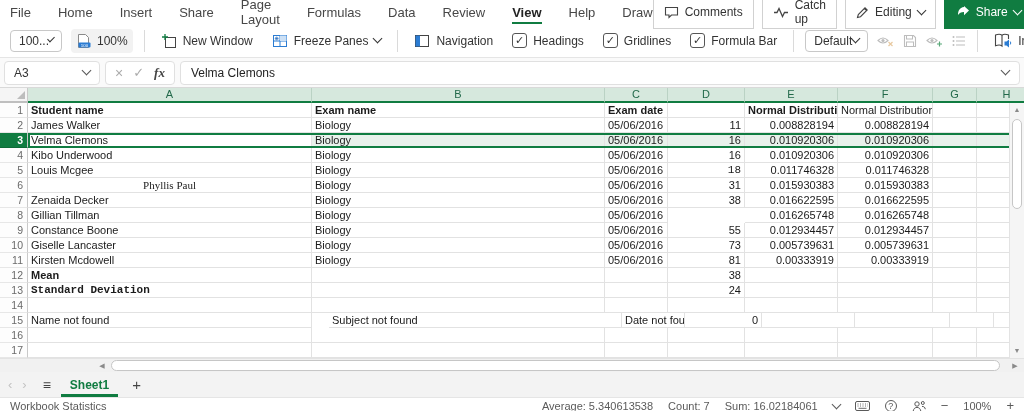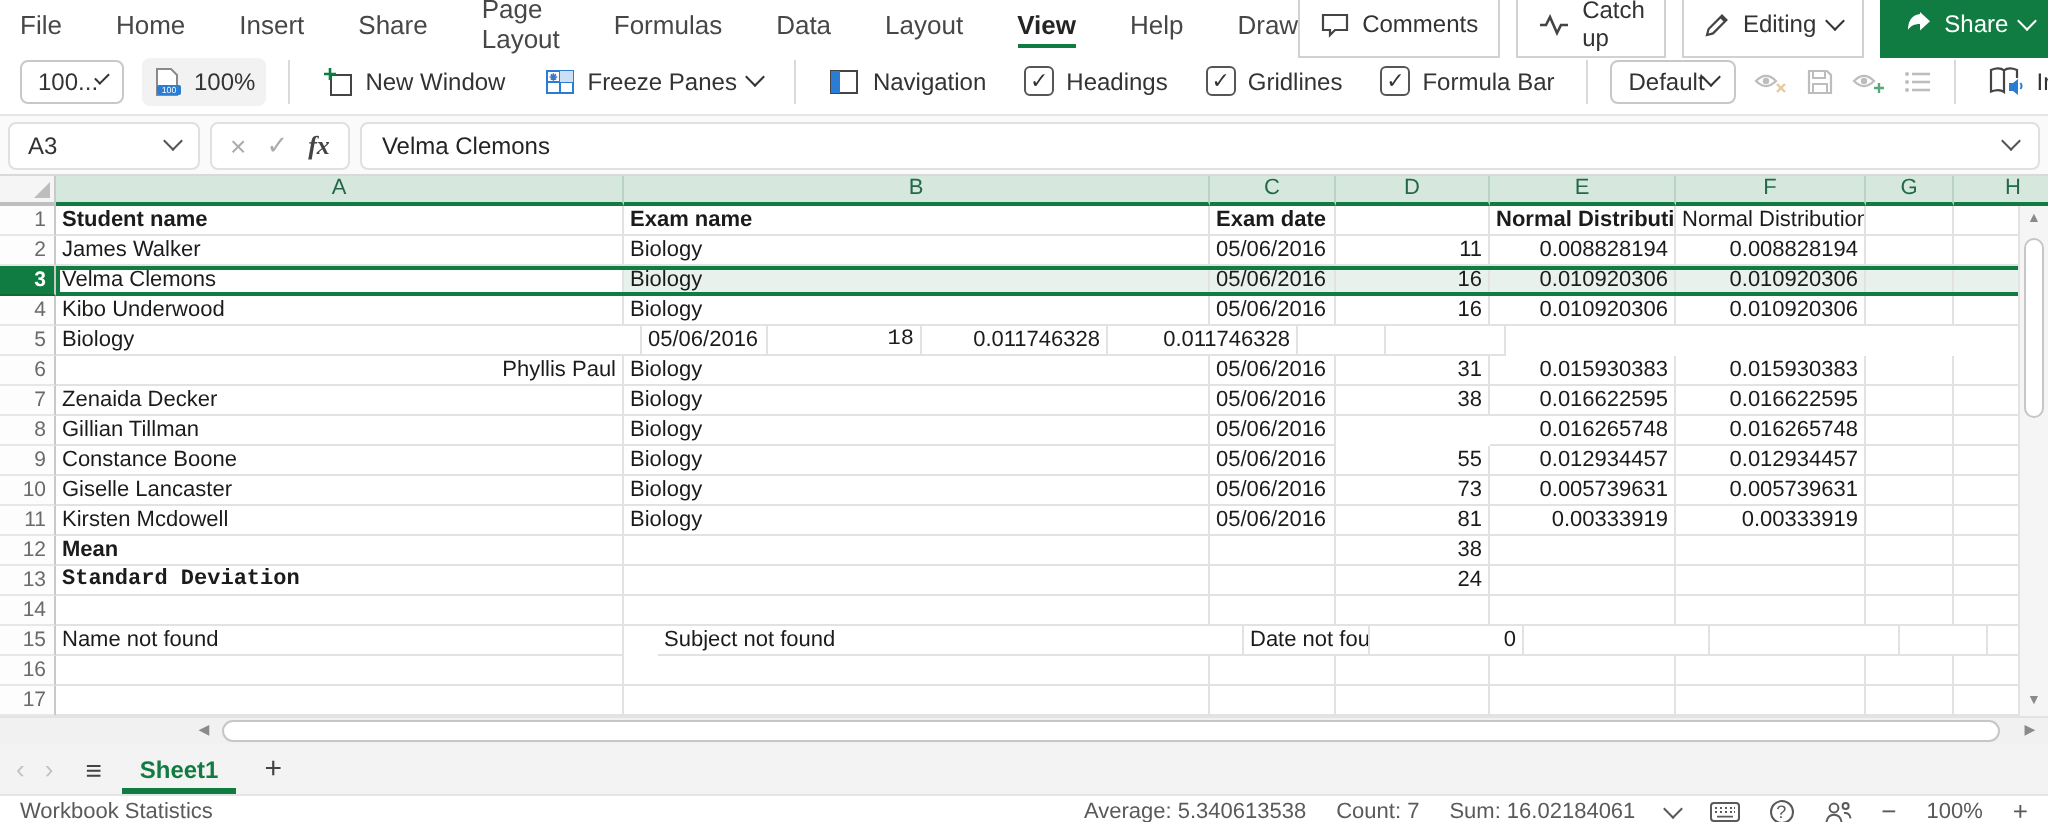--- a/index.html
+++ b/index.html
@@ -77,21 +77,21 @@
 
 <div class="menubar">
   <div class="menu-items">
     <div class="menu-item">File</div>
     <div class="menu-item">Home</div>
     <div class="menu-item">Insert</div>
     <div class="menu-item">Share</div>
     <div class="menu-item">Page Layout</div>
     <div class="menu-item">Formulas</div>
     <div class="menu-item">Data</div>
-    <div class="menu-item">Layout</div>
+    <div class="menu-item">Review</div>
     <div class="menu-item active">View</div>
     <div class="menu-item">Help</div>
     <div class="menu-item">Draw</div>
   </div>
   <div class="top-right">
     <div class="pill">
       <span>
           <svg width="15" height="13" viewBox="0 0 15 13">
             <path d="M1.5 1.5h12v7.5H7.5L5 11.5V9H1.5z" fill="none" stroke="#444" stroke-width="1.1"></path>
           </svg>
@@ -311,33 +311,34 @@
           <div class="cell" style="width: 77px; text-align: right;">16</div>
           <div class="cell" style="width: 93px; text-align: right;">0.010920306</div>
           <div class="cell" style="width: 95px; text-align: right;">0.010920306</div>
           <div class="cell" style="width: 44px; text-align: left;"></div>
           <div class="cell" style="width: 60px; text-align: left;"></div>
         </div>
       </div>
       <div class="grid-row">
         <div class="rowh">5</div>
         <div class="cells">
+          <div class="cell" style="width: 284px; text-align: left;">Louis Mcgee</div>
           <div class="cell" style="width: 293px; text-align: left;">Biology</div>
           <div class="cell" style="width: 63px; text-align: left;">05/06/2016</div>
           <div class="cell" style="width: 77px; text-align: right; font-family: Liberation Mono, monospace;">18</div>
           <div class="cell" style="width: 93px; text-align: right;">0.011746328</div>
           <div class="cell" style="width: 95px; text-align: right;">0.011746328</div>
           <div class="cell" style="width: 44px; text-align: left;"></div>
           <div class="cell" style="width: 60px; text-align: left;"></div>
         </div>
       </div>
       <div class="grid-row">
         <div class="rowh">6</div>
         <div class="cells">
-          <div class="cell" style="width: 284px; text-align: right;">Phyllis Paul</div>
+          <div class="cell" style="width: 284px; text-align: center; font-family: Liberation Serif, serif;">Phyllis Paul</div>
           <div class="cell" style="width: 293px; text-align: left;">Biology</div>
           <div class="cell" style="width: 63px; text-align: left;">05/06/2016</div>
           <div class="cell" style="width: 77px; text-align: right;">31</div>
           <div class="cell" style="width: 93px; text-align: right;">0.015930383</div>
           <div class="cell" style="width: 95px; text-align: right;">0.015930383</div>
           <div class="cell" style="width: 44px; text-align: left;"></div>
           <div class="cell" style="width: 60px; text-align: left;"></div>
         </div>
       </div>
       <div class="grid-row">

